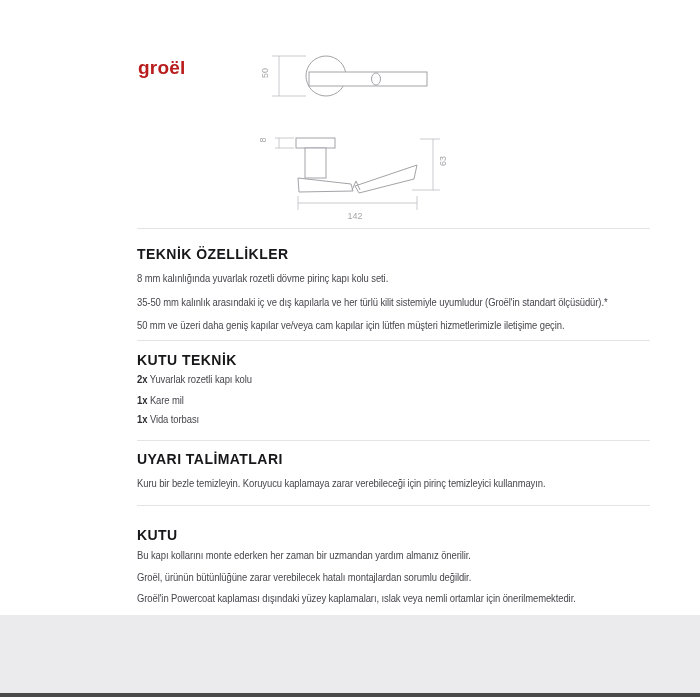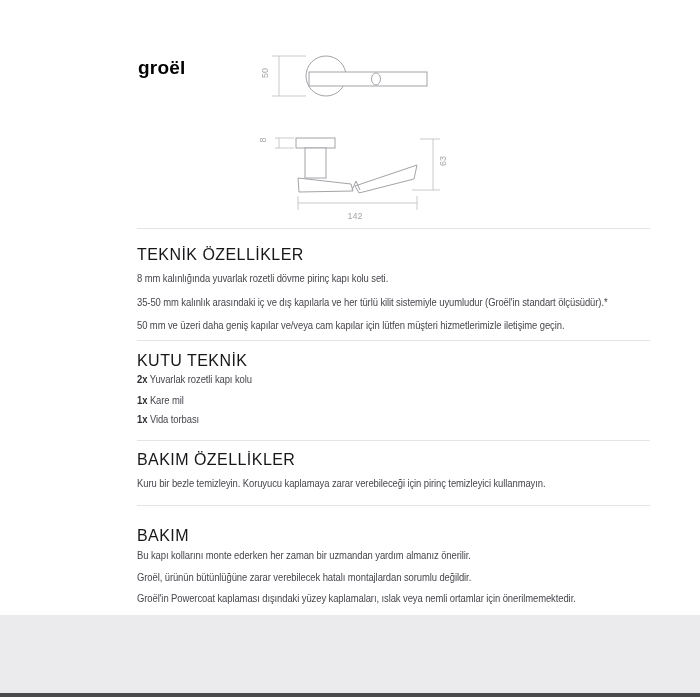--- a/index.html
+++ b/index.html
@@ -1,22 +1,22 @@
 <!DOCTYPE html>
 <html><head>
 <meta charset="utf-8">
 <style>
   html,body{margin:0;padding:0;background:#fff;}
   .page{position:relative;width:700px;height:700px;background:#ffffff;overflow:hidden;
         font-family:"Liberation Sans",sans-serif;color:#3f3f46;}
   .logo{position:absolute;left:138px;top:57px;font-size:19px;font-weight:bold;
-        color:#000000;letter-spacing:.2px;}
+        color:#b91c1c;letter-spacing:.2px;}
   .drawing{position:absolute;left:250px;top:50px;}
   .divider{position:absolute;left:137px;width:513px;height:1px;background:#e4e4e6;}
-  .sec-h{position:absolute;left:137px;font-size:16px;font-weight:normal;color:#17171a;
+  .sec-h{position:absolute;left:137px;font-size:14px;font-weight:bold;color:#17171a;
          letter-spacing:.45px;white-space:nowrap;}
   .para{position:absolute;left:137px;font-size:10.5px;color:#46464d;letter-spacing:-.1px;
         white-space:nowrap;transform:scaleX(.9);transform-origin:0 50%;}
   .para b{color:#2c2c31;}
   .band{position:absolute;left:0;top:615px;width:700px;height:78px;background:#ebebed;}
   .bottombar{position:absolute;left:0;top:693px;width:700px;height:4px;background:#4a4a4a;}
 </style>
 </head>
 <body>
 
@@ -65,25 +65,25 @@
   <div class="para" style="top:296px">35-50 mm kalınlık arasındaki iç ve dış kapılarla ve her türlü kilit sistemiyle uyumludur (Groël'in standart ölçüsüdür).*</div>
   <div class="para" style="top:319px">50 mm ve üzeri daha geniş kapılar ve/veya cam kapılar için lütfen müşteri hizmetlerimizle iletişime geçin.</div>
 
   <div class="divider" style="top:340px"></div>
   <div class="sec-h" style="top:352px">KUTU TEKNİK</div>
   <div class="para" style="top:373px"><b>2x</b> <span>Yuvarlak rozetli kapı kolu</span></div>
   <div class="para" style="top:394px"><b>1x</b> <span>Kare mil</span></div>
   <div class="para" style="top:413px"><b>1x</b> <span>Vida torbası</span></div>
 
   <div class="divider" style="top:440px"></div>
-  <div class="sec-h" style="top:451px">BAKIM ÖZELLİKLER</div>
+  <div class="sec-h" style="top:451px">UYARI TALİMATLARI</div>
   <div class="para" style="top:477px">Kuru bir bezle temizleyin. Koruyucu kaplamaya zarar verebileceği için pirinç temizleyici kullanmayın.</div>
 
   <div class="divider" style="top:505px"></div>
-  <div class="sec-h" style="top:527px">BAKIM</div>
+  <div class="sec-h" style="top:527px">KUTU</div>
   <div class="para" style="top:549px">Bu kapı kollarını monte ederken her zaman bir uzmandan yardım almanız önerilir.</div>
   <div class="para" style="top:571px">Groël, ürünün bütünlüğüne zarar verebilecek hatalı montajlardan sorumlu değildir.</div>
   <div class="para" style="top:592px">Groël'in Powercoat kaplaması dışındaki yüzey kaplamaları, ıslak veya nemli ortamlar için önerilmemektedir.</div>
 
   <div class="band">
 
     
 
     
 

